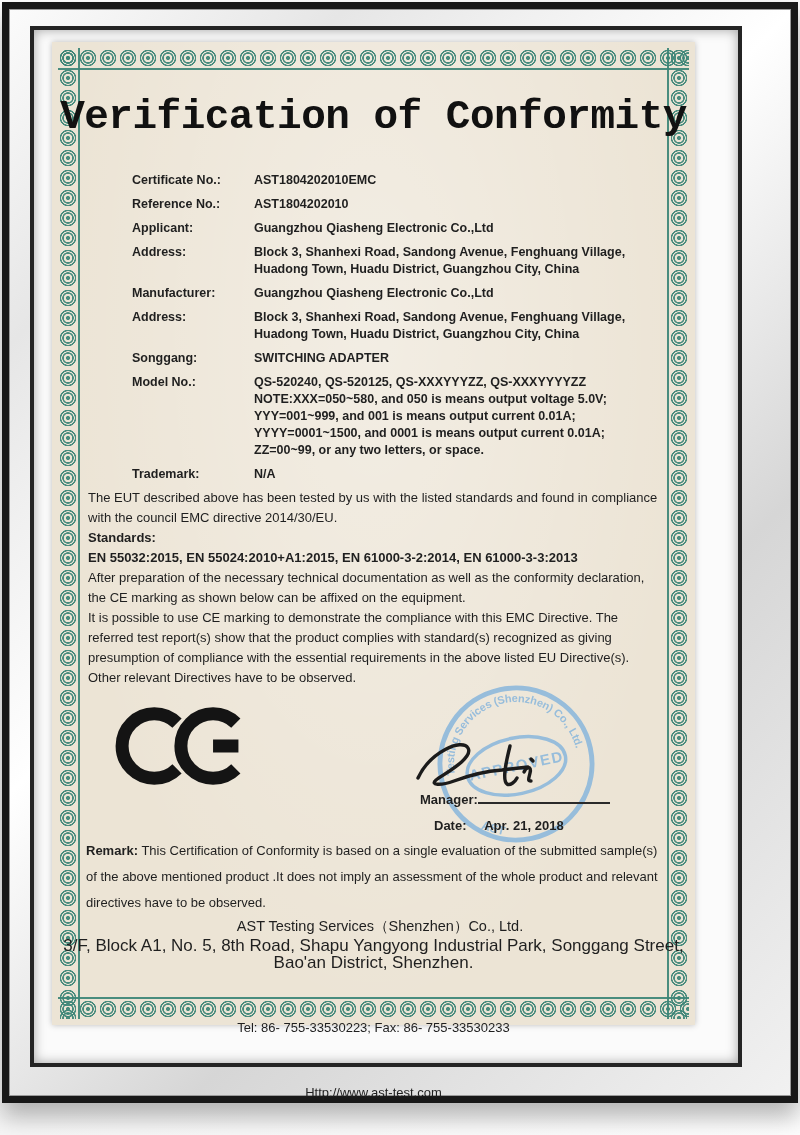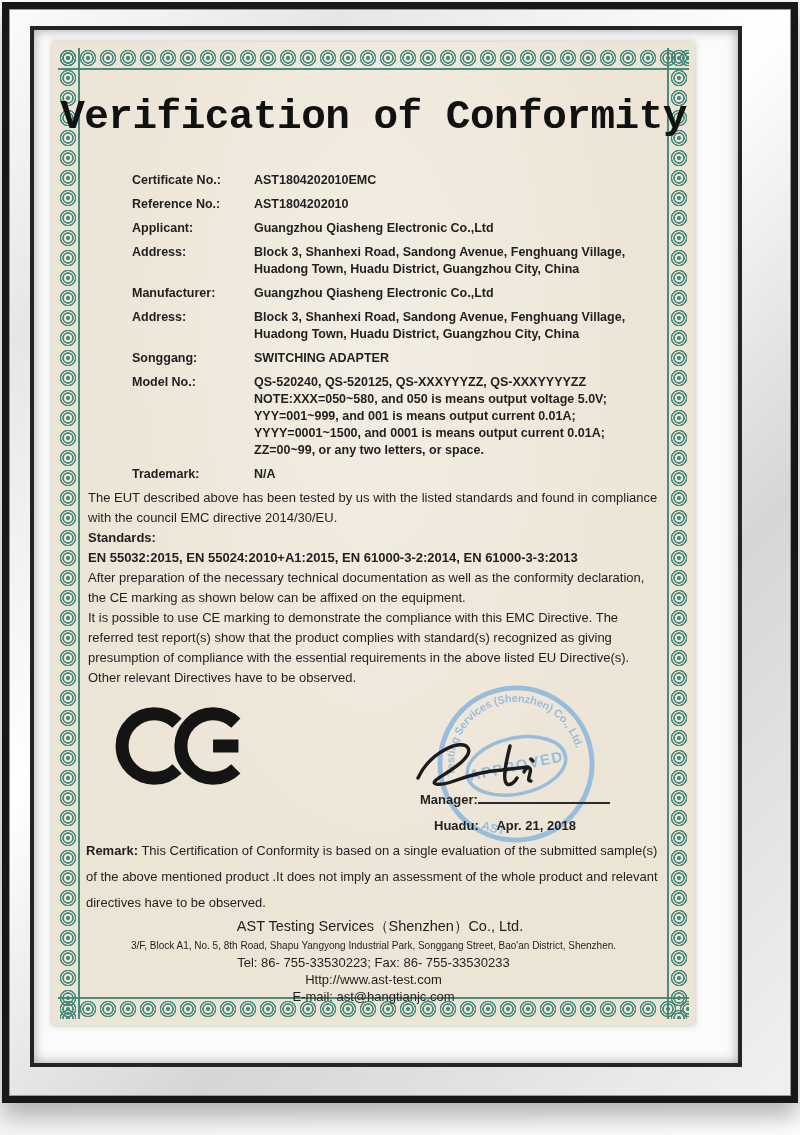--- a/index.html
+++ b/index.html
@@ -58,22 +58,22 @@
     transform:rotate(-12deg);opacity:.88;}
   
   .sig{position:absolute;left:352px;top:690px;width:160px;height:78px;z-index:5;}
   .mgr{position:absolute;left:368px;top:748px;font-size:13px;font-weight:bold;z-index:4;}
   .mgr .rule{display:inline-block;width:132px;border-bottom:2px solid #2a2a2a;height:12px;}
   .dateline{position:absolute;left:382px;top:776px;font-size:13px;font-weight:bold;}
   .dateline .dv{margin-left:14px;}
   .remark{position:absolute;top:796px;left:34px;right:34px;font-size:13px;line-height:26px;}
   .footer{position:absolute;top:876px;left:0;right:0;text-align:center;line-height:17px;}
   .footer .f1{font-size:14.5px;margin-bottom:2px;padding-left:13px;}
-  .footer .f2{font-size:10px;text-align:center;}
-  .footer .f3,.footer .f4,.footer .f5{font-size:13px;}
+  .footer .f2{font-size:17px;text-align:center;}
+  .footer .f3,.footer .f4,.footer .f5{font-size:13px;margin-top:48px;}
   svg text{font-family:"Liberation Sans",sans-serif;}
 </style>
 </head>
 <body>
 
 <div class="frame"></div>
 <div class="matte"></div>
 
 <div class="paper">
   <div class="orn h t"></div>
@@ -163,21 +163,21 @@
       <path d="M106,14 C102,30 98,48 103,52 C106,54 111,50 113,46"></path>
       <path d="M120,40 C122,35 128,33 126,41 C125,46 123,49 127,49"></path>
       <path d="M127,27 l2,2"></path>
     </g>
   </svg>
 
   <div class="mgr">
     <span>Manager:</span><span class="rule"></span>
   </div>
   <div class="dateline">
-    <span>Huadu:</span>
+    <span>Date:</span>
     <span class="dv">Apr. 21, 2018</span>
   </div>
 
   <div class="remark">
     <span class="bold">Remark:</span>
     <span>This Certification of Conformity is based on a single evaluation of the submitted sample(s) of the above mentioned product .It does not imply an assessment of the whole product and relevant directives have to be observed.</span>
   </div>
 
   <div class="footer">
     <div class="f1">AST Testing Services（Shenzhen）Co., Ltd.</div>

